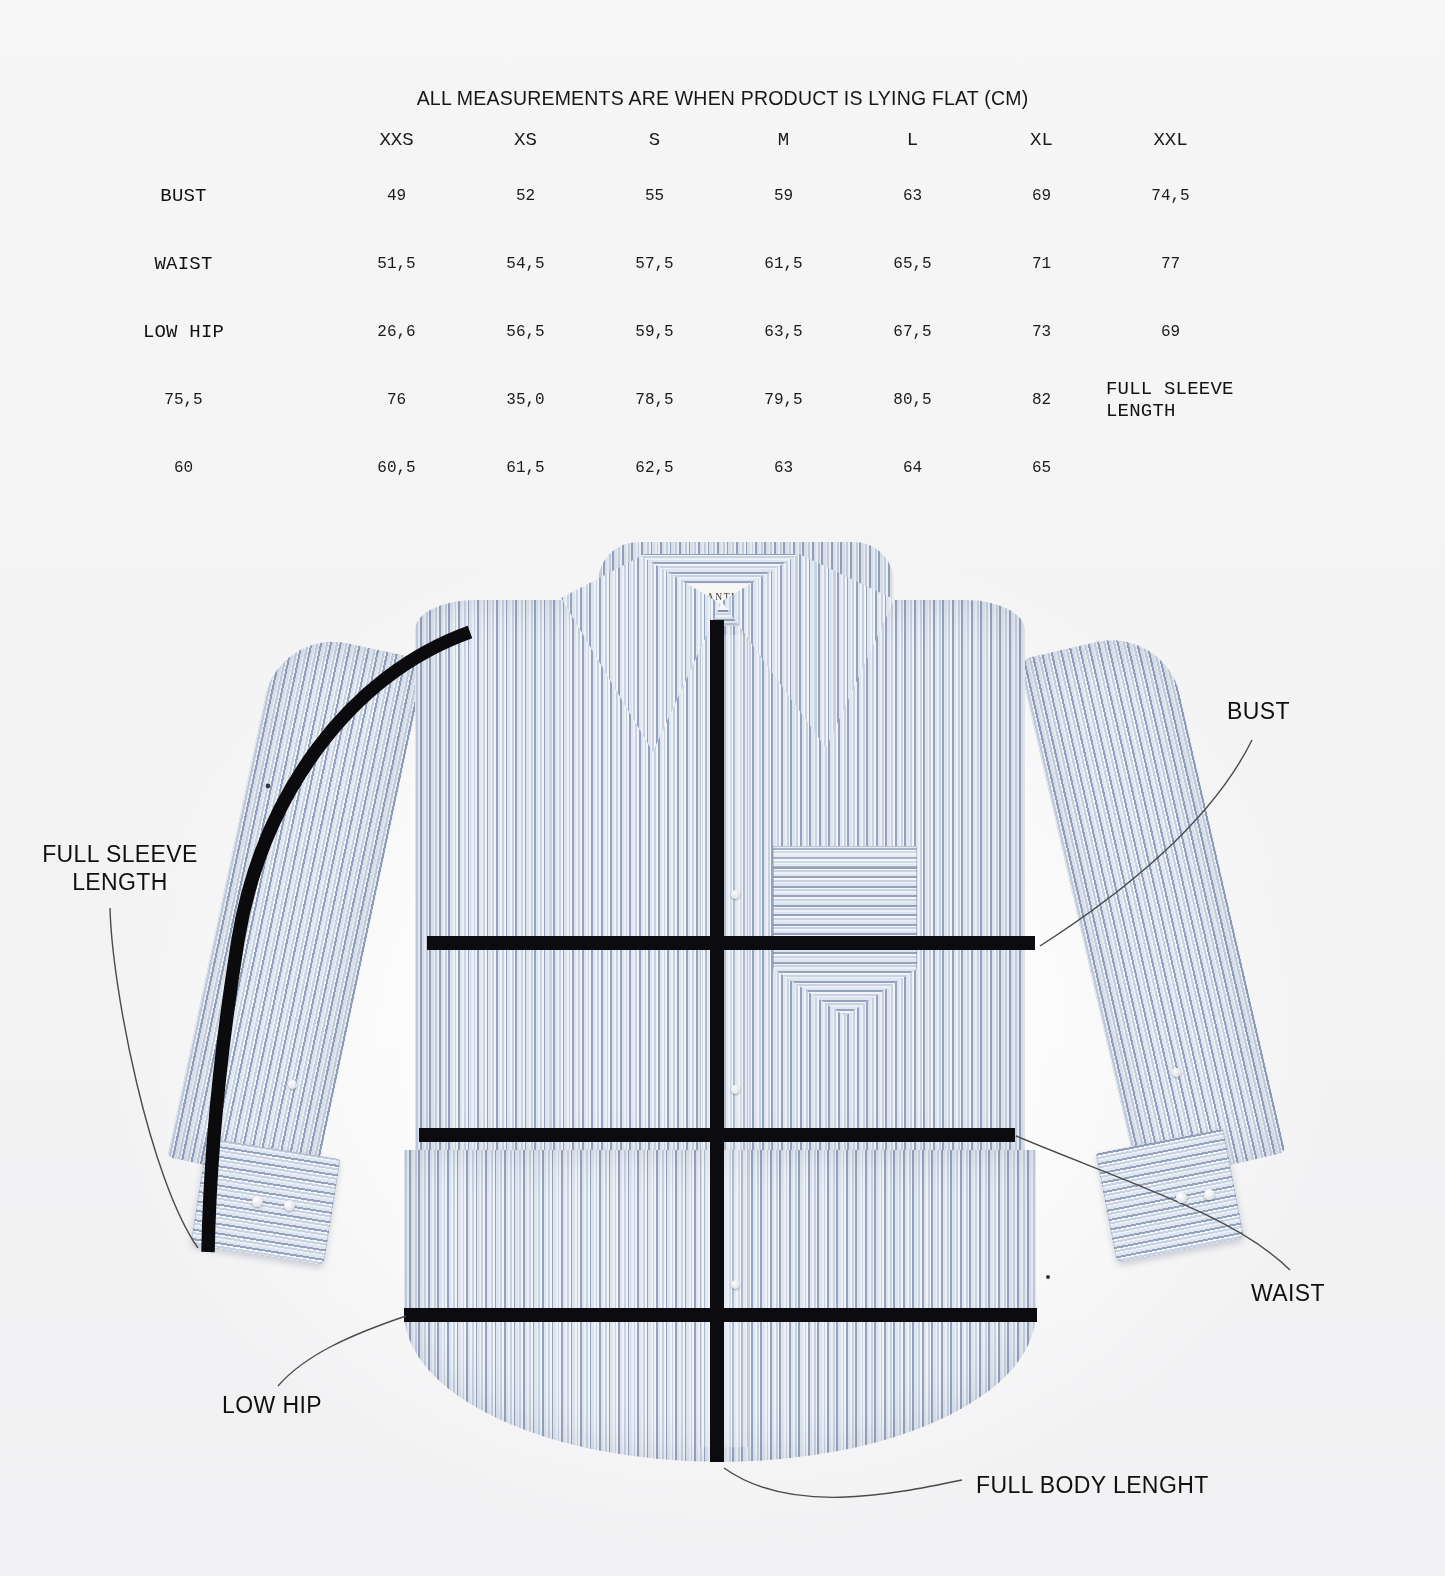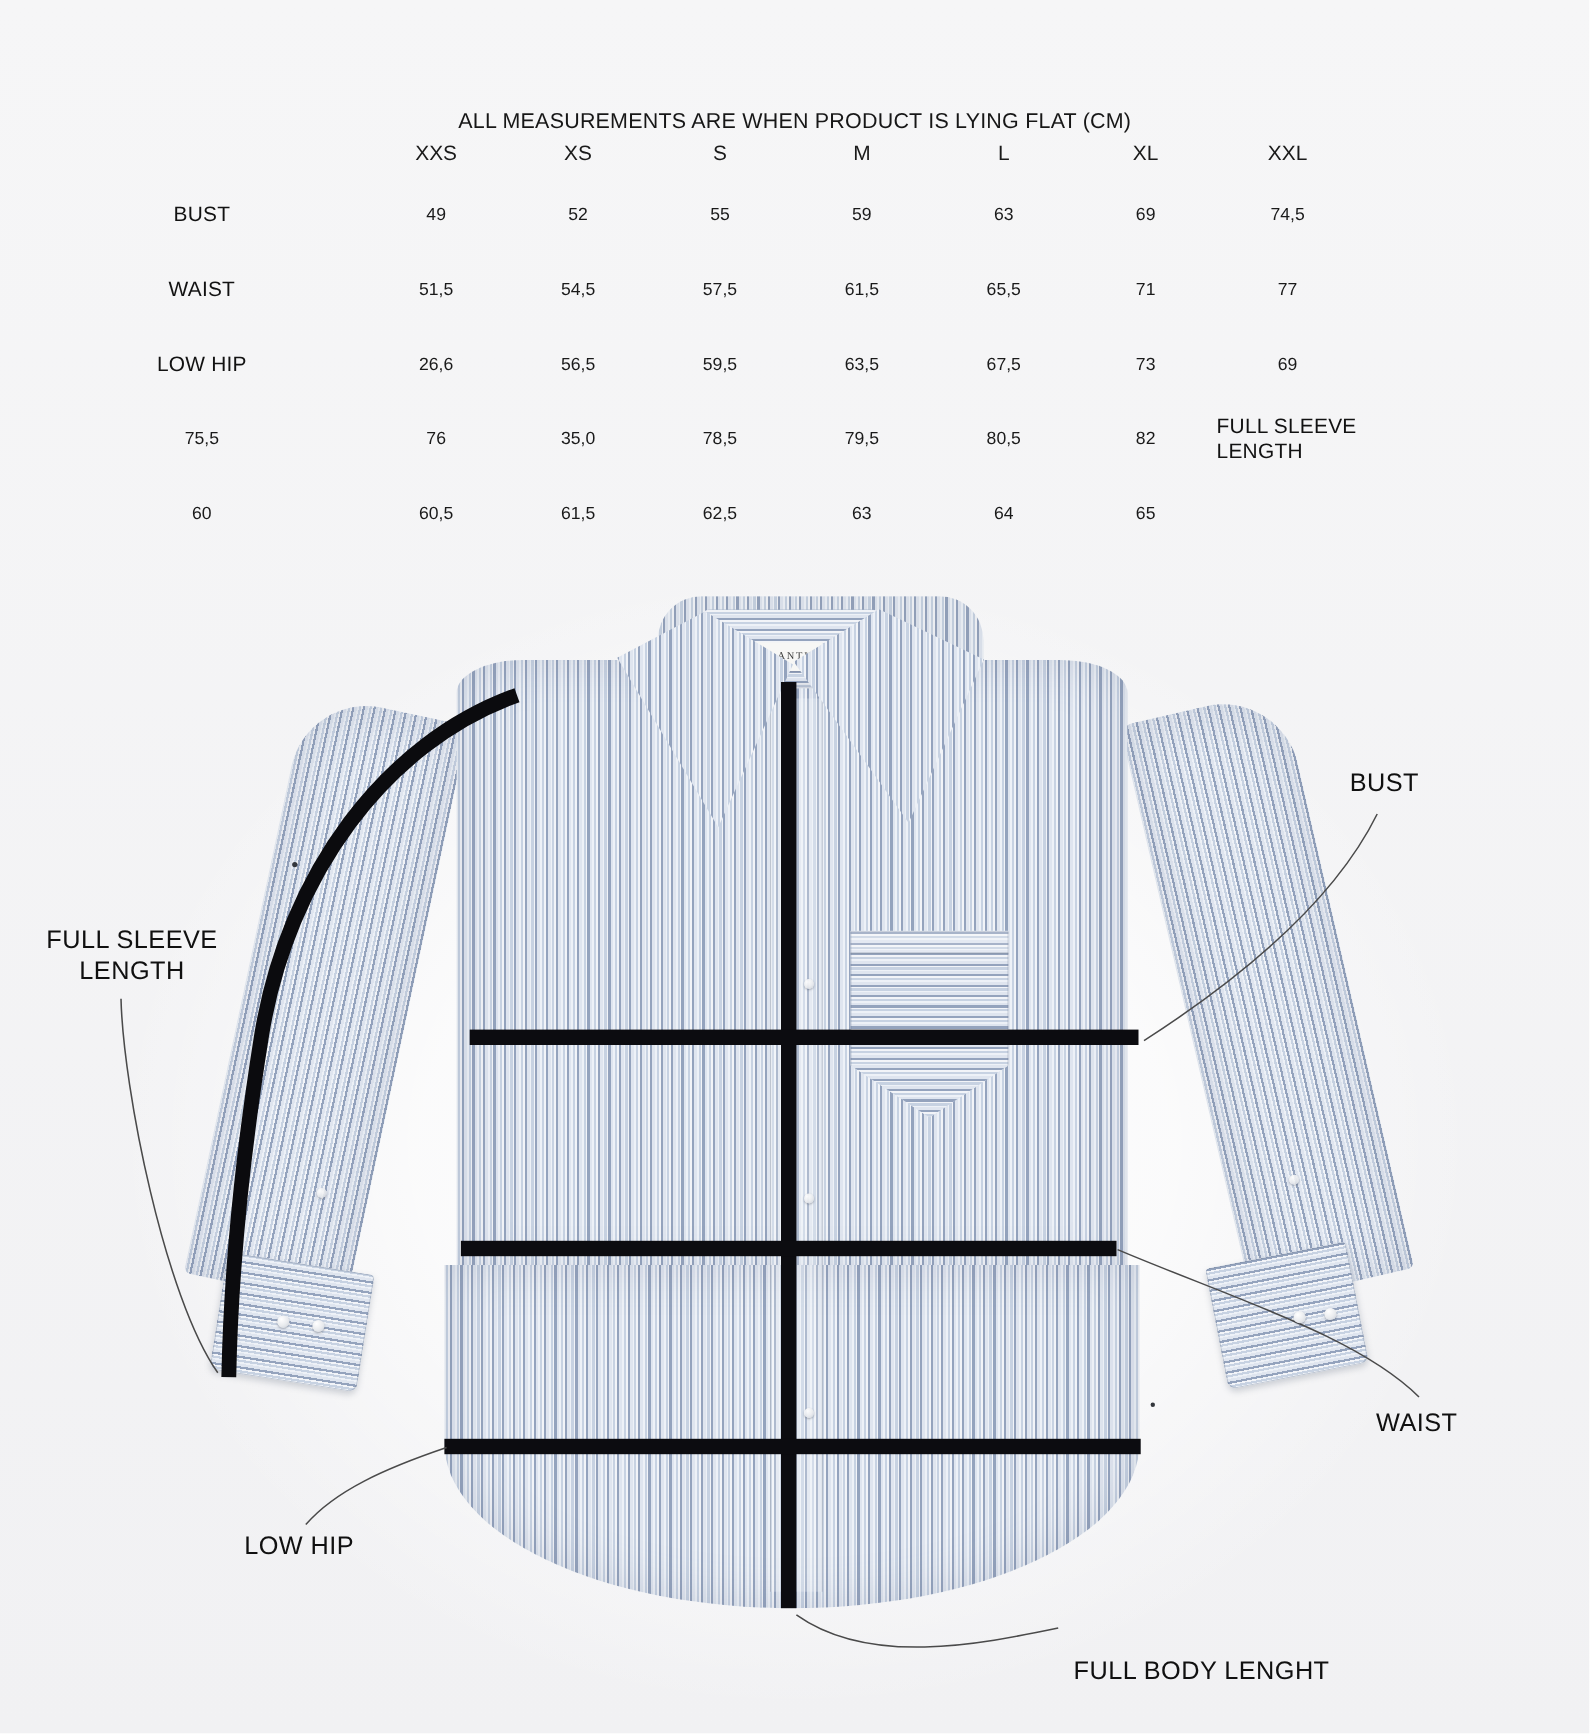--- a/index.html
+++ b/index.html
@@ -5,28 +5,28 @@
   html,body{margin:0;padding:0;}
   .page{
     position:relative; width:1445px; height:1576px; overflow:hidden;
     background:linear-gradient(#f6f6f7, #f1f1f3);
     font-family:"Liberation Sans", sans-serif; color:#161616;
   }
   
   .title{position:absolute; left:0; top:36px; width:100%; text-align:center;
     font-size:29px; letter-spacing:.8px; color:#141414;}
   .subtitle{position:absolute; left:0; top:87px; width:100%; text-align:center;
-    font-size:19.5px; letter-spacing:.2px; color:#171717;margin-top:12px;}
+    font-size:19.5px; letter-spacing:.2px; color:#171717;}
   
   .size-table{
     position:absolute; left:35px; top:118px;
     display:grid; grid-template-columns:297px repeat(7,129px);
     grid-template-rows:44px repeat(5,68px);
   }
-  .cell{display:flex; align-items:center; justify-content:center;}
+  .cell{display:flex; align-items:center; justify-content:center;font-family:Liberation Mono, monospace;}
   .cell.size-header{font-size:19px; color:#1a1a1a;}
   .cell.row-label{font-size:19px; color:#121212; letter-spacing:.2px;}
   .cell.value-cell{font-size:16px; color:#1a1a1a;}
   
   .figure{position:absolute; left:0; top:540px; width:1445px; height:1036px;}
   .glow{position:absolute; inset:0;
     background:radial-gradient(ellipse 620px 520px at 50% 48%, #ffffff 0%, rgba(255,255,255,.65) 55%, rgba(255,255,255,0) 100%);}
   .vfab{background-color:#e3e9f2;
     background-image:repeating-linear-gradient(90deg,
       #edf1f7 0px,#edf1f7 1.5px,#c7d2e2 1.5px,#c7d2e2 3.5px,
@@ -187,15 +187,15 @@
       <path d="M 724 928 C 790 975 890 955 962 940" fill="none" stroke="#4a4a4a" stroke-width="1.4"></path>
       <path d="M 110 368 C 112 450 150 640 198 708" fill="none" stroke="#4a4a4a" stroke-width="1.4"></path>
       <circle cx="268" cy="246" r="2.4" fill="#33363c"></circle>
       <circle cx="1048" cy="737" r="2" fill="#33363c"></circle>
     </svg>
 
     <div class="anno" style="left:1227px; top:158px;">BUST</div>
     <div class="anno sleeve-label">FULL SLEEVE LENGTH</div>
     <div class="anno" style="left:1251px; top:740px;">WAIST</div>
     <div class="anno" style="left:222px; top:852px;">LOW HIP</div>
-    <div class="anno" style="left:976px; top:932px;margin-top:33px;">FULL BODY LENGHT</div>
+    <div class="anno" style="left:976px; top:932px;">FULL BODY LENGHT</div>
   </div>
 </div>
 
 </body></html>

